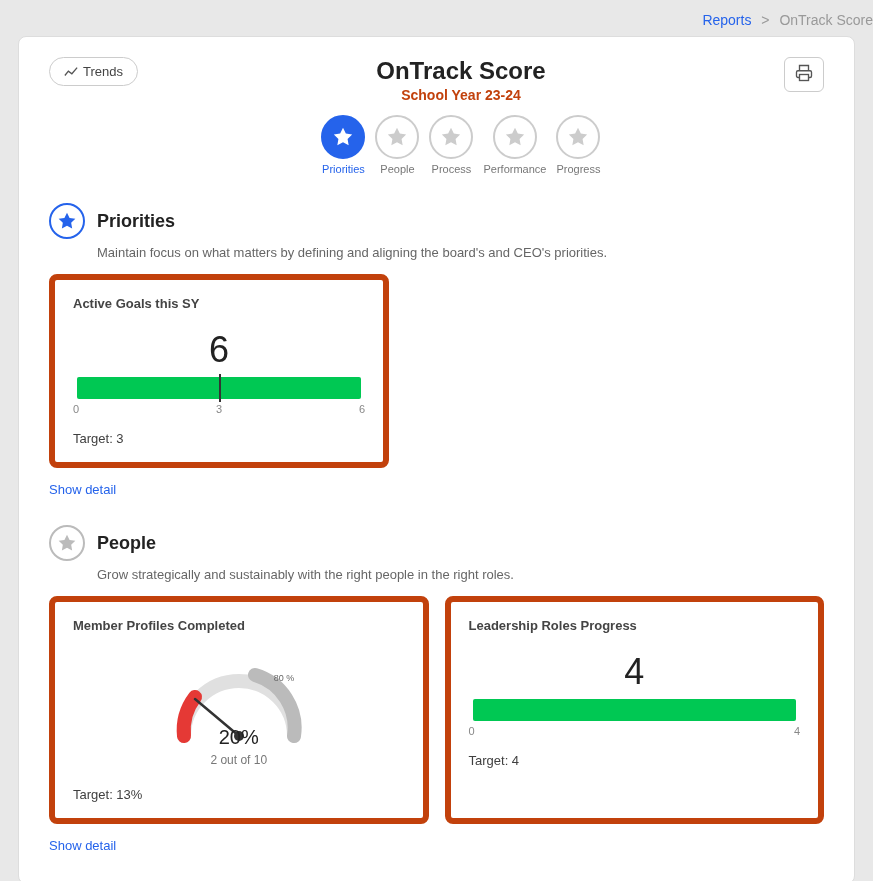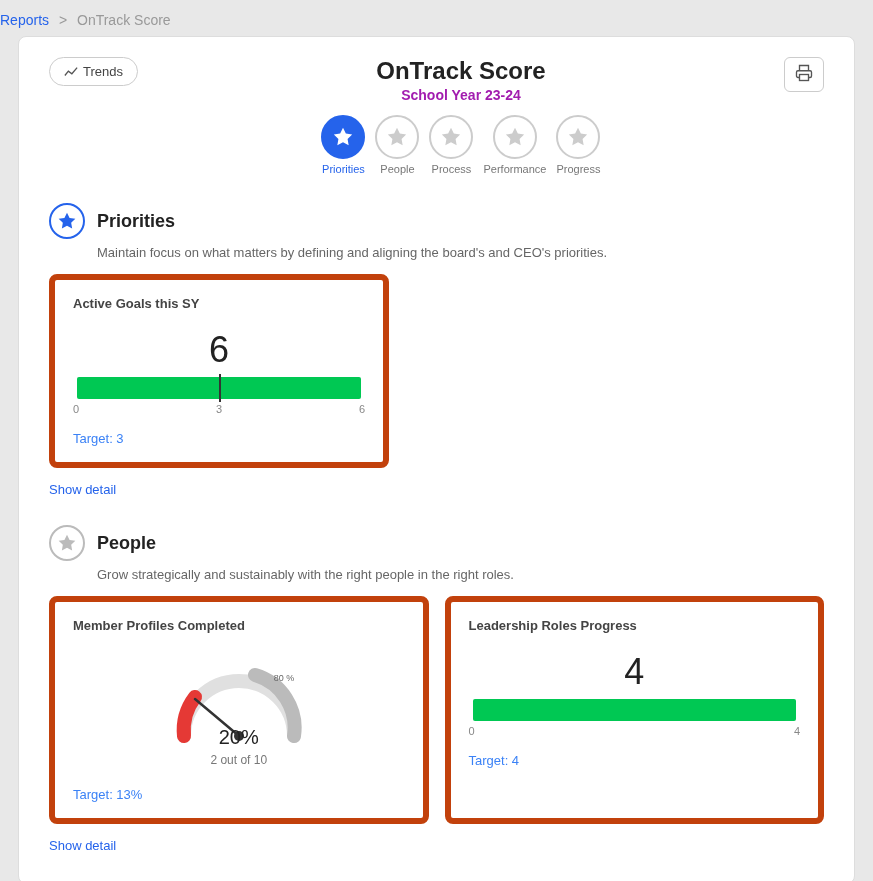--- a/index.html
+++ b/index.html
@@ -3,21 +3,21 @@
   <meta charset="utf-8">
   <style>
     * { box-sizing: border-box; margin: 0; padding: 0; }
     body {
       background: #e8e8e8;
       font-family: -apple-system, BlinkMacSystemFont, 'Segoe UI', sans-serif;
       font-size: 14px;
       color: #333;
     }
     .breadcrumb {
-      text-align: left;
+      text-align: right;
       padding: 12px 0 8px;
       font-size: 14px;
       color: #999;
     }
     .breadcrumb a, .breadcrumb span.link {
       color: #2563eb;
       text-decoration: none;
       cursor: pointer;
     }
     .breadcrumb .sep {
@@ -63,21 +63,21 @@
       flex: 1;
     }
     .page-title {
       font-size: 24px;
       font-weight: 600;
       color: #222;
     }
     .school-year {
       font-size: 14px;
       font-weight: 600;
-      color: #a21caf;
+      color: #c2410c;
       margin-top: 2px;
     }
     .tabs {
       display: flex;
       justify-content: center;
       gap: 10px;
       margin-top: 12px;
     }
     .tab-item {
       display: flex;
@@ -206,21 +206,21 @@
     }
     .bar-labels {
       display: flex;
       justify-content: space-between;
       font-size: 11px;
       color: #888;
       margin-top: 4px;
     }
     .target-text {
       font-size: 13px;
-      color: #3b82f6;
+      color: #404040;
       margin-top: 12px;
     }
 
     
     .gauge-area {
       display: flex;
       flex-direction: column;
       align-items: center;
       padding: 8px 0;
     }

